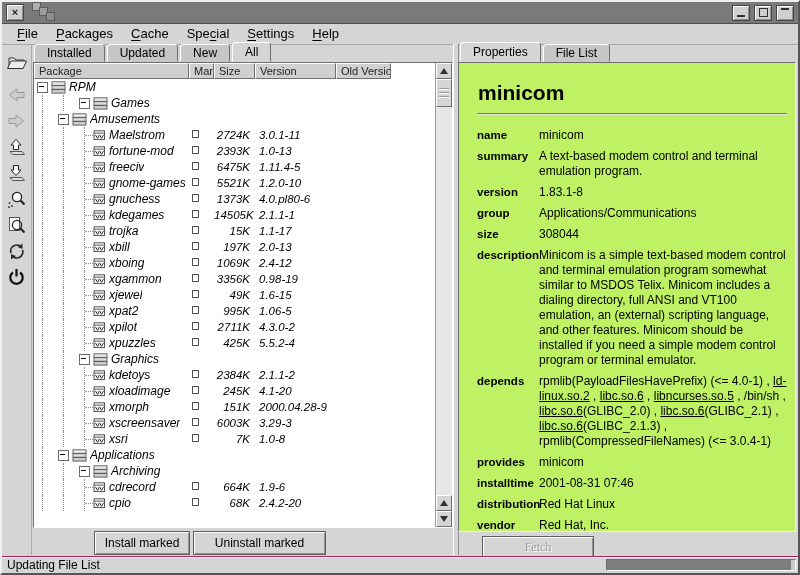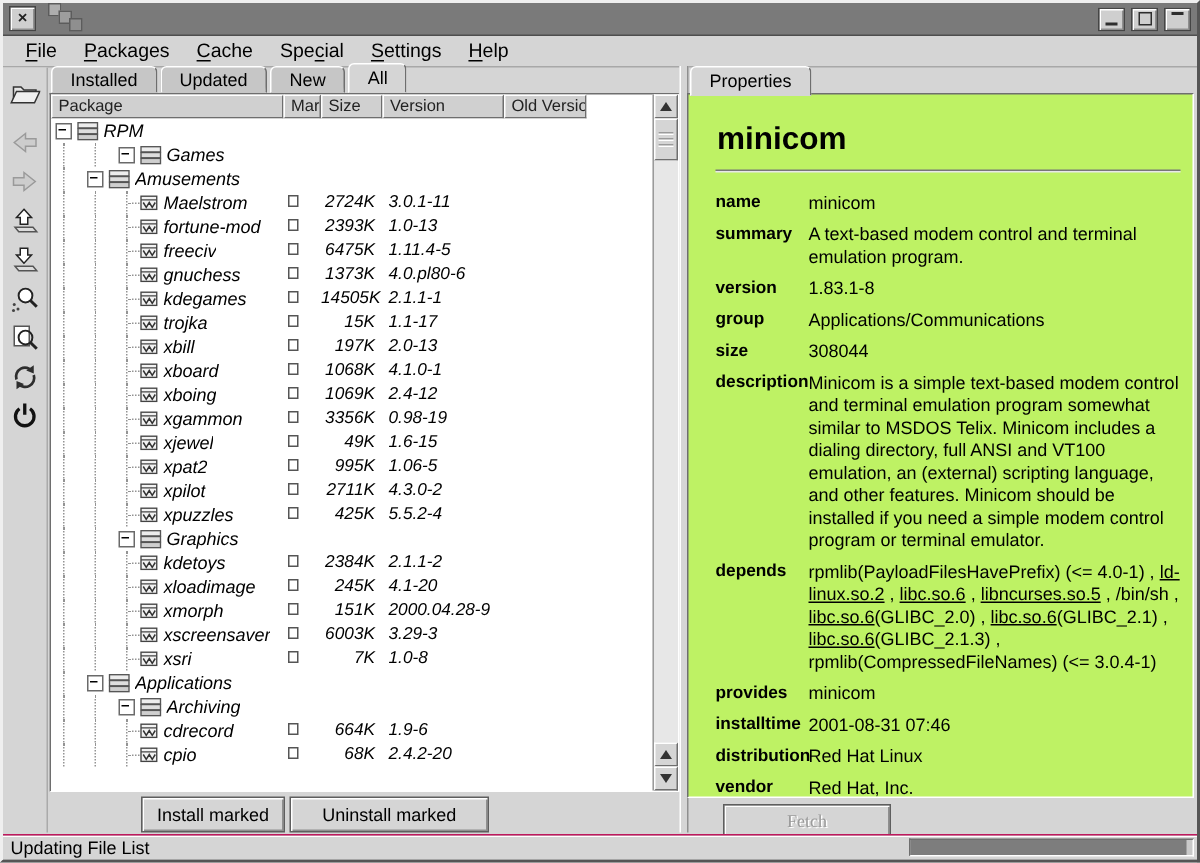--- a/index.html
+++ b/index.html
@@ -27,21 +27,21 @@
     border-bottom:1px solid #a8a8a8;display:flex;align-items:center;padding-left:6px;font-size:13px;}
   .menu-item{padding:1px 9px 2px 9px;}
   .menu-item u{text-underline-offset:2px;}
   
   #toolbar{position:absolute;left:0;top:43px;width:30px;bottom:18px;background:#d5d5d5;
     border-right:1px solid #aaa;display:flex;flex-direction:column;align-items:center;padding-top:4px;box-sizing:border-box;}
   .ticon{width:26px;height:24px;display:flex;align-items:center;justify-content:center;margin-bottom:2px;}
   .ticon.first{margin-bottom:10px;}
   
   .tabs{position:absolute;top:42px;height:18px;display:flex;align-items:flex-end;}
-  #ltabs{left:32px;} #rtabs{left:458px;flex-direction:column;}
+  #ltabs{left:32px;} #rtabs{left:458px;}
   .tab{height:16px;line-height:16px;padding:0 12px;background:#c6c6c6;border:1px solid;
     border-color:#fff #6e6e6e transparent #fff;border-radius:4px 4px 0 0;margin-right:2px;font-size:12px;}
   .tab.active{background:#d5d5d5;height:18px;line-height:18px;position:relative;z-index:3;}
   
   #treeframe{position:absolute;left:31px;top:60px;width:420px;height:466px;box-sizing:border-box;
     border:1px solid;border-color:#6e6e6e #fff #fff #6e6e6e;background:#fff;display:flex;gap:44px;}
   #treemain{flex:1;display:flex;flex-direction:column;overflow:hidden;}
   #treeheader{height:16px;display:flex;flex:none;background:#d0d0d0;}
   .hcell{box-sizing:border-box;border:1px solid;border-color:#fff #6e6e6e #6e6e6e #fff;
     background:#d0d0d0;font-size:11px;padding:0 4px;overflow:hidden;white-space:nowrap;line-height:14px;color:#222;}
@@ -333,20 +333,41 @@
               <span class="ind"></span>
               <span class="ind"></span>
               <span class="elbow"></span>
               <span class="ticn">
                 <svg width="13" height="12" viewBox="0 0 13 12" xmlns="http://www.w3.org/2000/svg">
                   <rect x="1" y="1.8" width="10.5" height="8.8" fill="#f2f2f2" stroke="#444" stroke-width="0.9"></rect>
                   <line x1="1" y1="4.2" x2="11.5" y2="4.2" stroke="#444" stroke-width="0.8"></line>
                   <path d="M2.5 6 l2 3.2 l2-3.2 l2 3.2 l2-3.2" fill="none" stroke="#333" stroke-width="1"></path>
                 </svg>
               </span>
+              <span class="lbl">gnome-games</span>
+            </div>
+            <div class="c-mark">
+              <span class="markbox"></span>
+            </div>
+            <div class="c-size">5521K</div>
+            <div class="c-ver">1.2.0-10</div>
+            <div class="c-old"></div>
+          </div>
+          <div class="trow">
+            <div class="c-pkg">
+              <span class="ind"></span>
+              <span class="ind"></span>
+              <span class="elbow"></span>
+              <span class="ticn">
+                <svg width="13" height="12" viewBox="0 0 13 12" xmlns="http://www.w3.org/2000/svg">
+                  <rect x="1" y="1.8" width="10.5" height="8.8" fill="#f2f2f2" stroke="#444" stroke-width="0.9"></rect>
+                  <line x1="1" y1="4.2" x2="11.5" y2="4.2" stroke="#444" stroke-width="0.8"></line>
+                  <path d="M2.5 6 l2 3.2 l2-3.2 l2 3.2 l2-3.2" fill="none" stroke="#333" stroke-width="1"></path>
+                </svg>
+              </span>
               <span class="lbl">gnuchess</span>
             </div>
             <div class="c-mark">
               <span class="markbox"></span>
             </div>
             <div class="c-size">1373K</div>
             <div class="c-ver">4.0.pl80-6</div>
             <div class="c-old"></div>
           </div>
           <div class="trow">
@@ -403,41 +424,20 @@
                   <path d="M2.5 6 l2 3.2 l2-3.2 l2 3.2 l2-3.2" fill="none" stroke="#333" stroke-width="1"></path>
                 </svg>
               </span>
               <span class="lbl">xbill</span>
             </div>
             <div class="c-mark">
               <span class="markbox"></span>
             </div>
             <div class="c-size">197K</div>
             <div class="c-ver">2.0-13</div>
-            <div class="c-old"></div>
-          </div>
-          <div class="trow">
-            <div class="c-pkg">
-              <span class="ind"></span>
-              <span class="ind"></span>
-              <span class="elbow"></span>
-              <span class="ticn">
-                <svg width="13" height="12" viewBox="0 0 13 12" xmlns="http://www.w3.org/2000/svg">
-                  <rect x="1" y="1.8" width="10.5" height="8.8" fill="#f2f2f2" stroke="#444" stroke-width="0.9"></rect>
-                  <line x1="1" y1="4.2" x2="11.5" y2="4.2" stroke="#444" stroke-width="0.8"></line>
-                  <path d="M2.5 6 l2 3.2 l2-3.2 l2 3.2 l2-3.2" fill="none" stroke="#333" stroke-width="1"></path>
-                </svg>
-              </span>
-              <span class="lbl">xboard</span>
-            </div>
-            <div class="c-mark">
-              <span class="markbox"></span>
-            </div>
-            <div class="c-size">1068K</div>
-            <div class="c-ver">4.1.0-1</div>
             <div class="c-old"></div>
           </div>
           <div class="trow">
             <div class="c-pkg">
               <span class="ind"></span>
               <span class="ind"></span>
               <span class="elbow"></span>
               <span class="ticn">
                 <svg width="13" height="12" viewBox="0 0 13 12" xmlns="http://www.w3.org/2000/svg">
                   <rect x="1" y="1.8" width="10.5" height="8.8" fill="#f2f2f2" stroke="#444" stroke-width="0.9"></rect>

